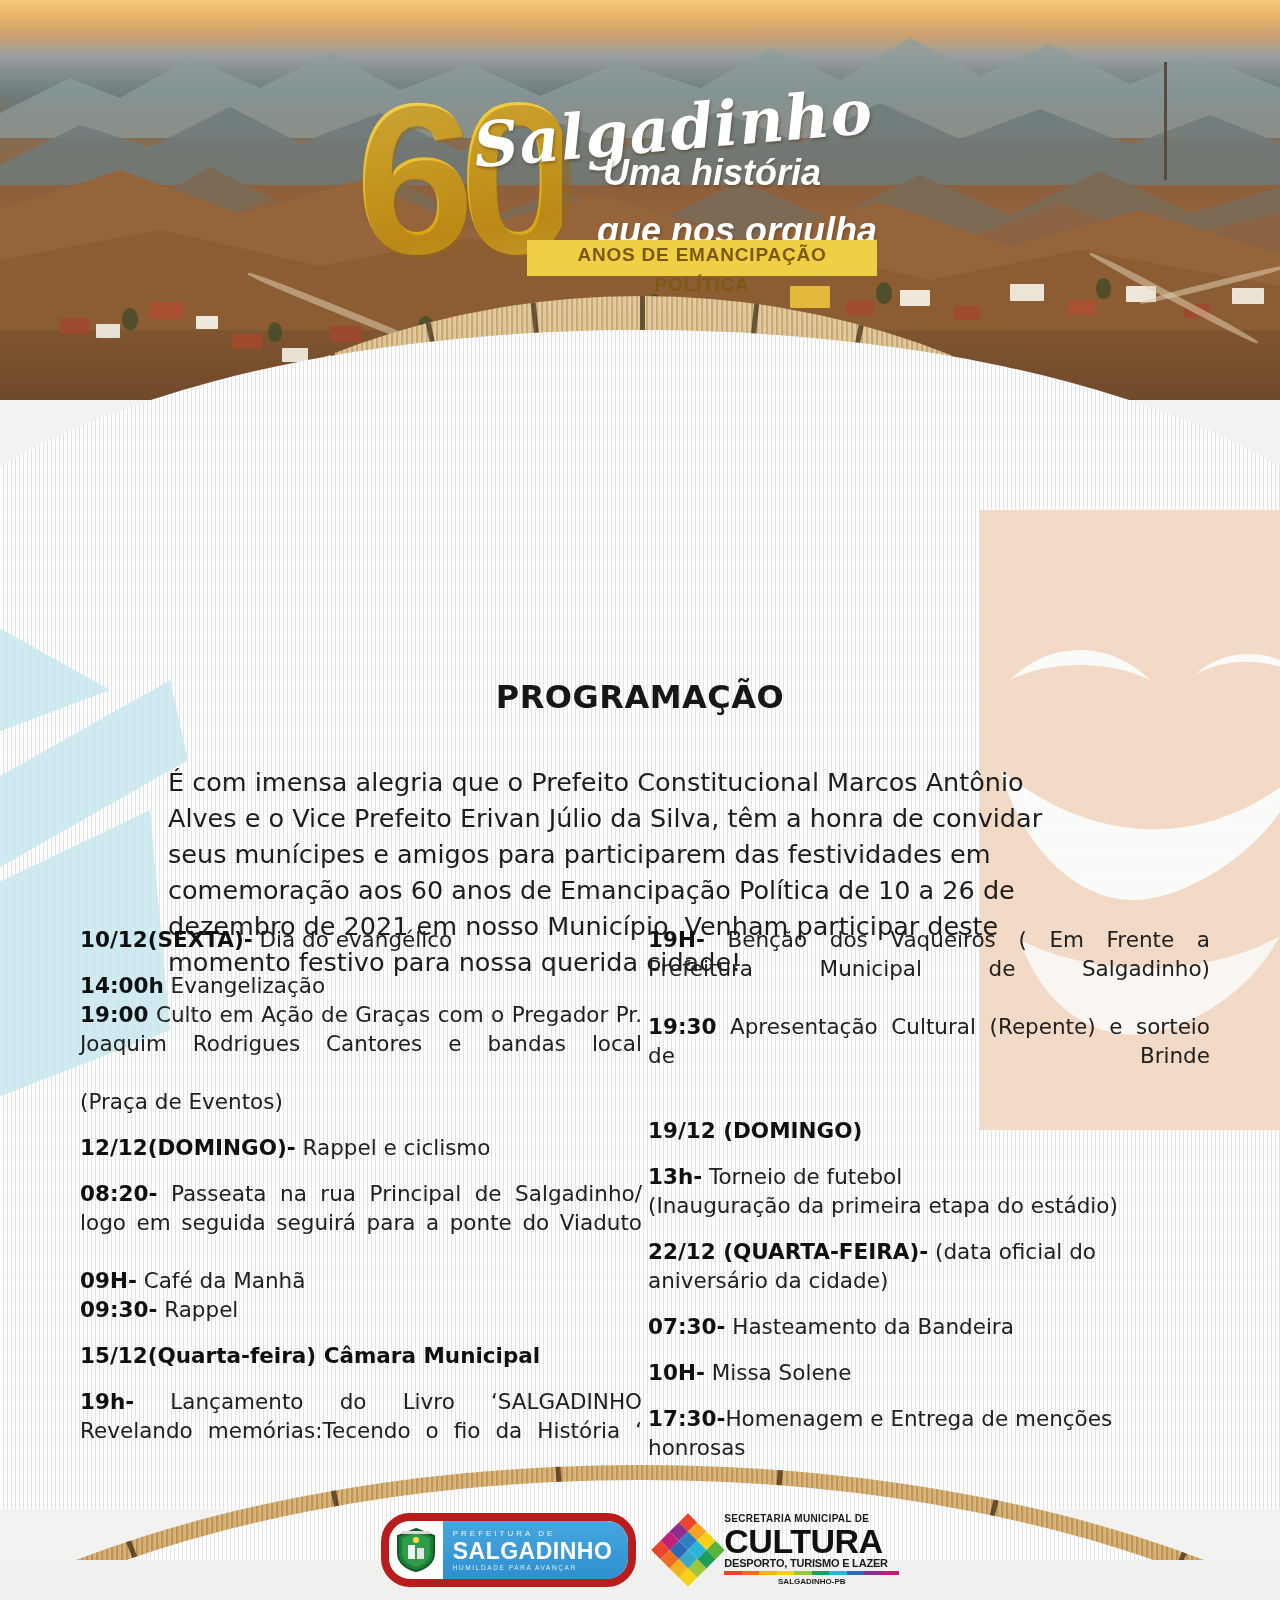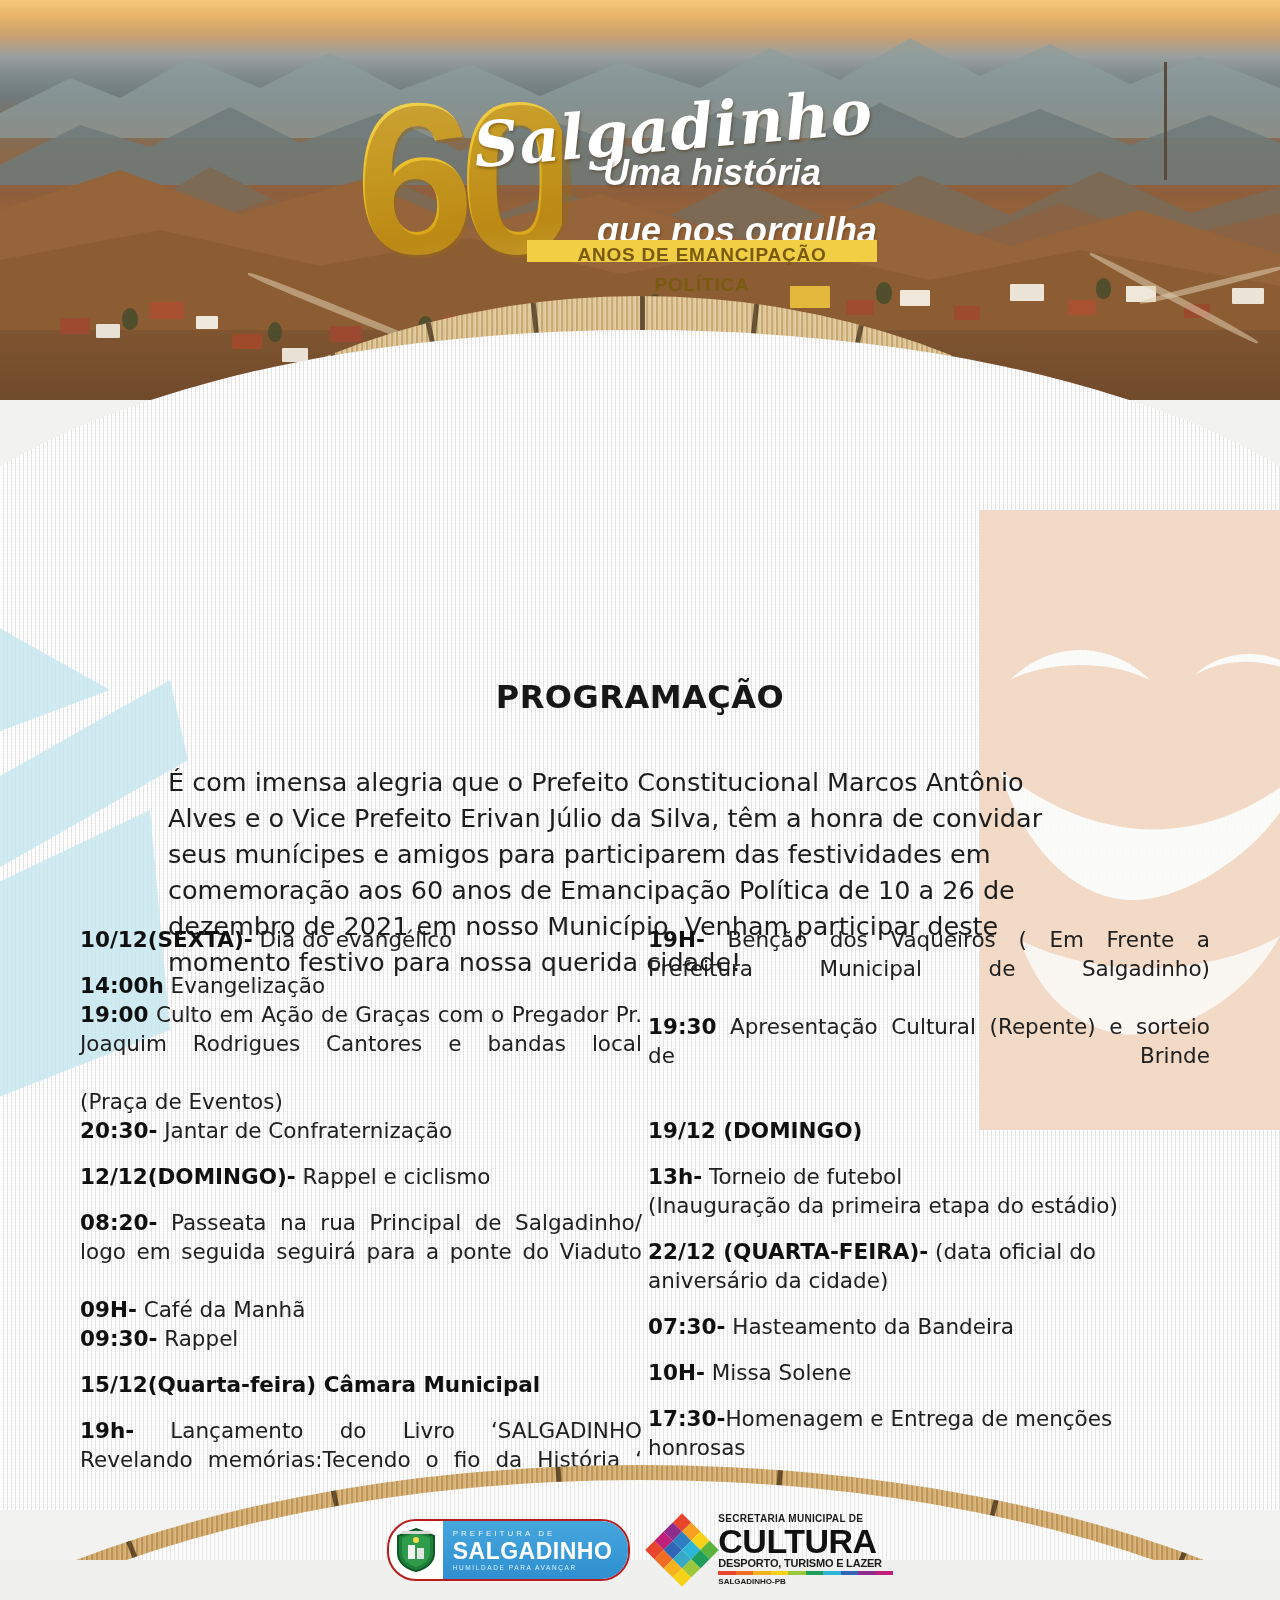--- a/index.html
+++ b/index.html
@@ -60,21 +60,21 @@
     transform:rotate(-5deg);
   }
   .logo .sub1,.logo .sub2{
     position:absolute;color:#fff;font-weight:bold;font-style:italic;
     font-family:"Liberation Sans", sans-serif;
     text-shadow:1px 2px 3px rgba(70,45,10,.4);
   }
   .logo .sub1{left:248px;top:90px;font-size:36px;font-style:italic;}
   .logo .sub2{left:242px;top:148px;font-size:36px;}
   .logo .ribbon{
-    position:absolute;left:172px;top:178px;width:350px;height:22px;
+    position:absolute;left:172px;top:178px;width:350px;height:36px;
     background:#f0cf45;
   }
   .logo .ribbon span{
     display:block;line-height:30px;text-align:center;
     font-size:19px;font-weight:bold;letter-spacing:.8px;color:#7a5a10;
   }
 
   
   .band{
     position:absolute;left:-90px;top:296px;width:1460px;height:620px;
@@ -163,36 +163,36 @@
     margin:0;
   }
   .ln b{font-weight:bold;color:#101010;}
   .ln.just{text-align:justify;}
   .ln.just::after{content:"";display:inline-block;width:100%;}
 
   
   .logos{position:absolute;left:0;top:1512px;width:1280px;height:76px;
          display:flex;align-items:center;justify-content:center;gap:26px;}
   .pref{display:flex;align-items:center;height:58px;border-radius:29px;overflow:hidden;
-        border:2px solid #b91c1c;background:#fff;}
+        border:8px solid #b91c1c;background:#fff;}
   .pref .crest{width:54px;height:54px;display:flex;align-items:center;justify-content:center;}
   .pref .pright{background:linear-gradient(180deg,#46a7de,#2f8fd0);height:100%;
                 display:flex;flex-direction:column;justify-content:center;padding:0 16px 0 10px;}
   .pref .p1{font-size:8px;letter-spacing:3px;color:#eaf6ff;line-height:10px;}
   .pref .p2{font-size:23px;font-weight:bold;letter-spacing:.5px;color:#fff;line-height:24px;}
   .pref .p3{font-size:6.5px;letter-spacing:1.6px;color:#dbeeff;line-height:9px;}
 
   .cult{display:flex;align-items:center;gap:10px;}
   .cultmark{width:52px;height:52px;position:relative;transform:rotate(45deg);}
   .cultmark i{position:absolute;width:13px;height:13px;display:block;}
   .cult .ctxt{display:flex;flex-direction:column;line-height:1;}
   .cult .c1{font-size:10px;font-weight:bold;letter-spacing:.3px;color:#1a1a1a;}
   .cult .c2{font-size:34px;font-weight:bold;letter-spacing:-.5px;color:#111;line-height:34px;}
   .cult .c3{font-size:11px;font-weight:bold;letter-spacing:-.2px;color:#1a1a1a;}
-  .cult .c4{font-size:8px;font-weight:bold;color:#1a1a1a;text-align:left;margin-top:3px;}
+  .cult .c4{font-size:8px;font-weight:bold;color:#1a1a1a;text-align:center;margin-top:3px;}
   .cultbar{display:flex;height:4px;width:175px;margin-top:2px;}
   .cultbar i{flex:1;height:4px;}
 </style>
 </head>
 <body>
 
 <div class="poster">
 
   <div class="hero">
     <div class="hero-sky"></div>
@@ -307,21 +307,20 @@
 
       <div class="cols">
         <div class="col col-left" id="col-left">
             <div class="blk">
               <p class="ln"><b>10/12(SEXTA)-</b><span> Dia do evangélico</span></p>
             </div>
             <div class="blk">
               <p class="ln"><b>14:00h</b><span> Evangelização</span></p>
               <p class="ln just"><b>19:00</b><span> Culto em Ação de Graças com o Pregador Pr. Joaquim Rodrigues Cantores e bandas local</span></p>
               <p class="ln"><span>(Praça de Eventos)</span></p>
-              <p class="ln"><b>20:30-</b><span> Jantar de Confraternização</span></p>
             </div>
             <div class="blk">
               <p class="ln"><b>12/12(DOMINGO)-</b><span> Rappel e ciclismo</span></p>
             </div>
             <div class="blk">
               <p class="ln just"><b>08:20-</b><span> Passeata na rua Principal de Salgadinho/ logo em seguida seguirá para a ponte do Viaduto</span></p>
               <p class="ln"><b>09H-</b><span> Café da Manhã</span></p>
               <p class="ln"><b>09:30-</b><span> Rappel</span></p>
             </div>
             <div class="blk">

